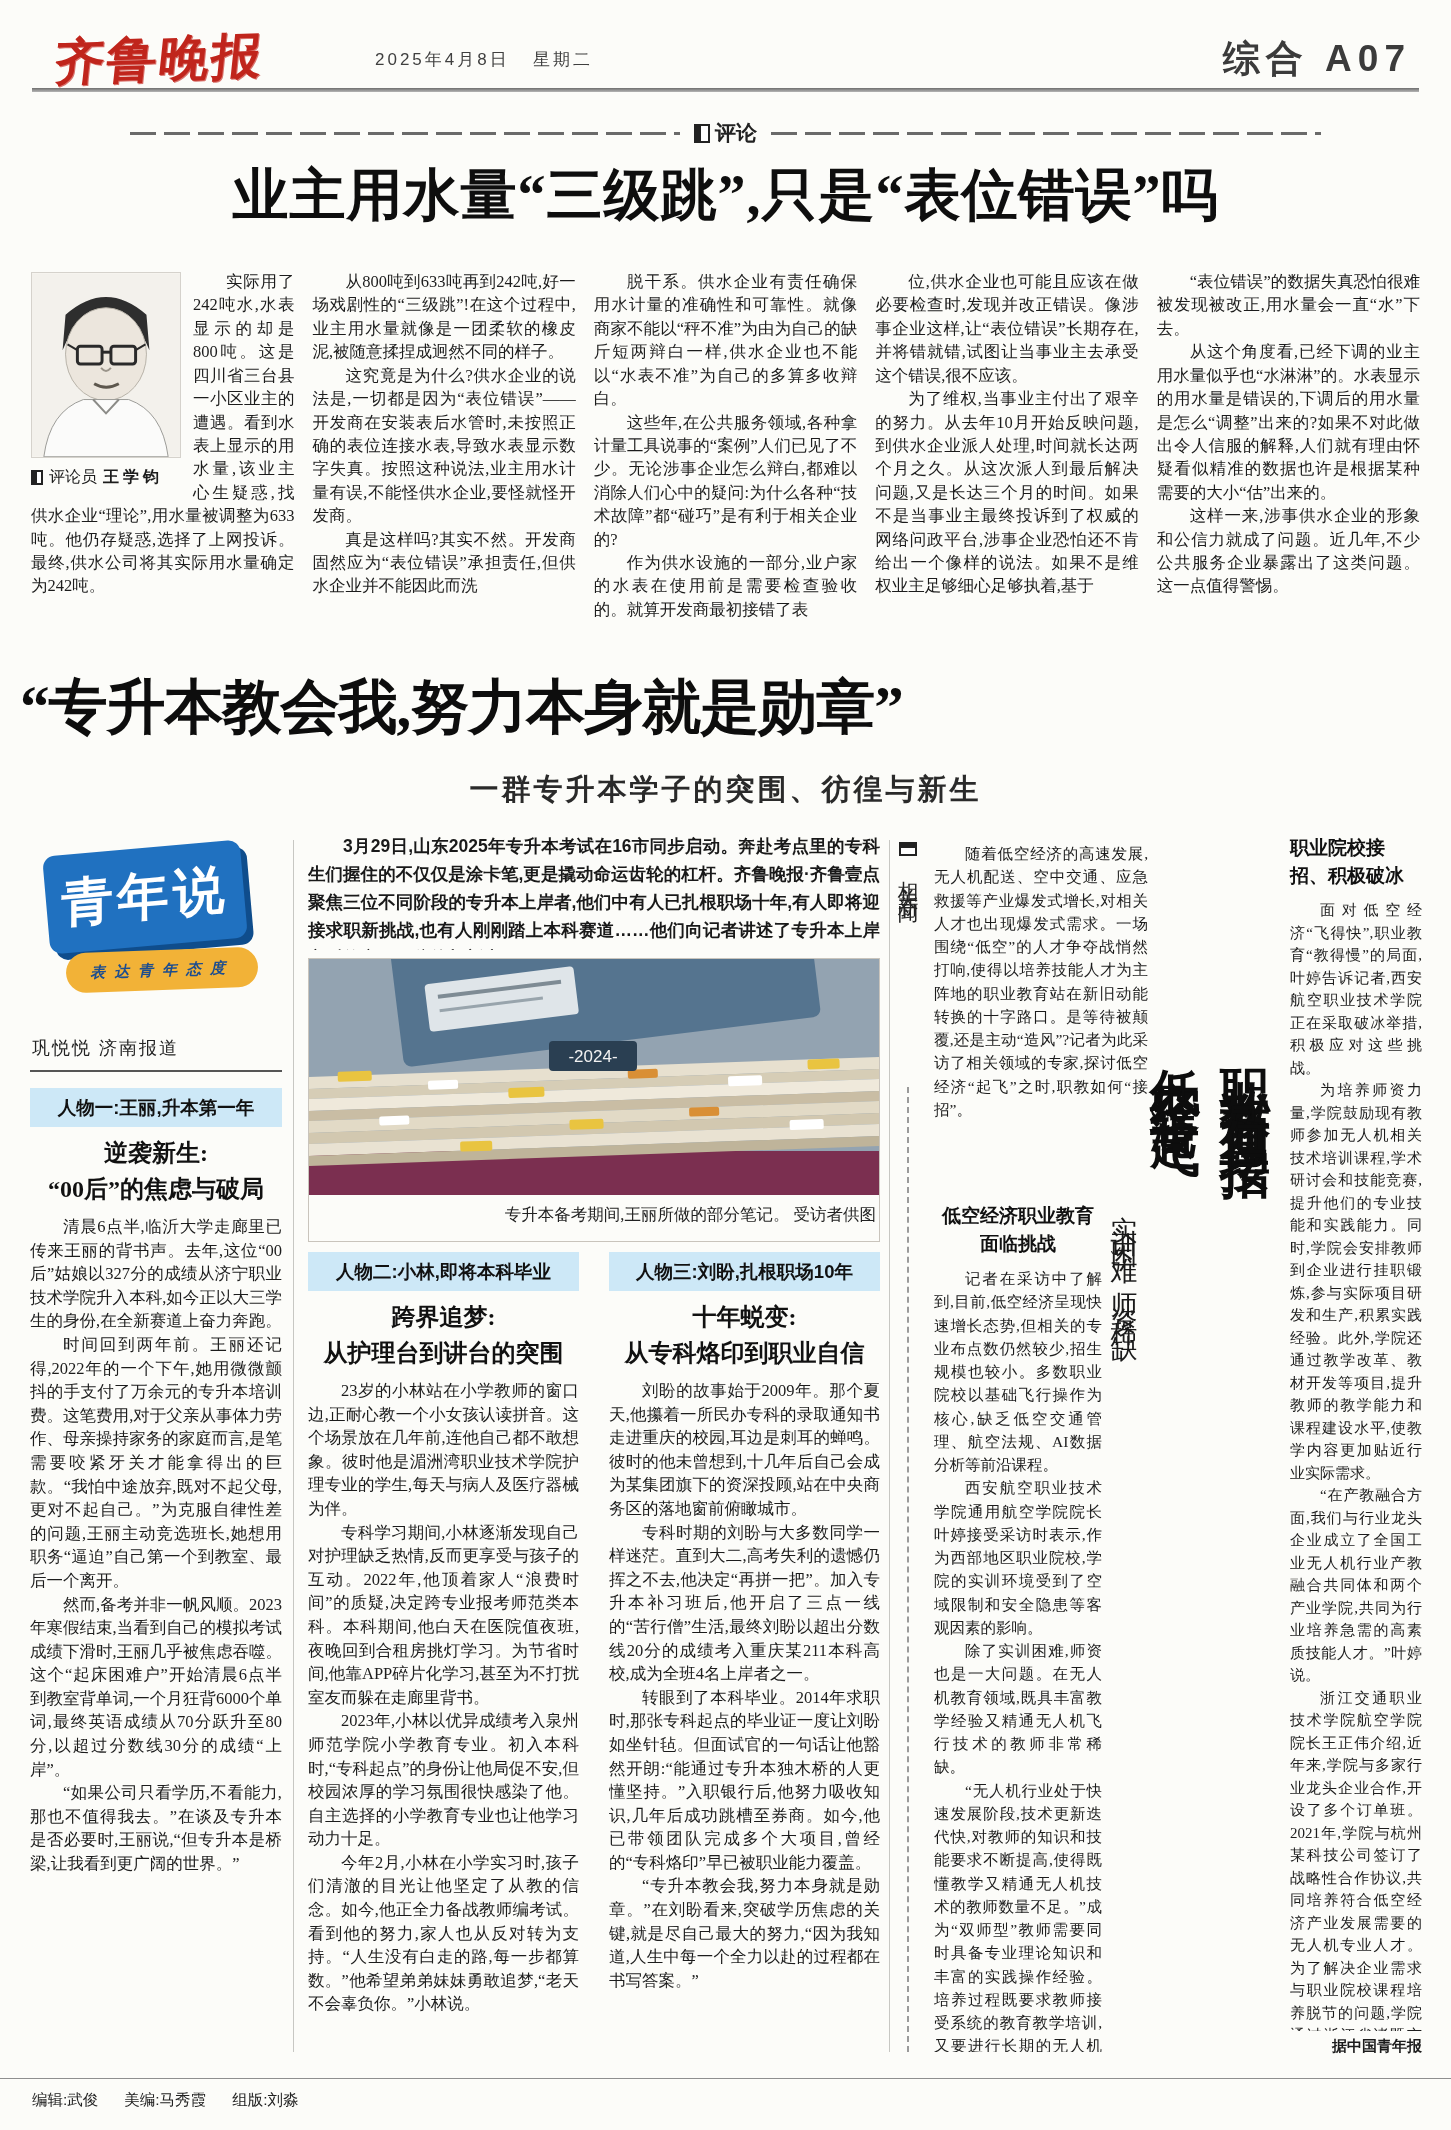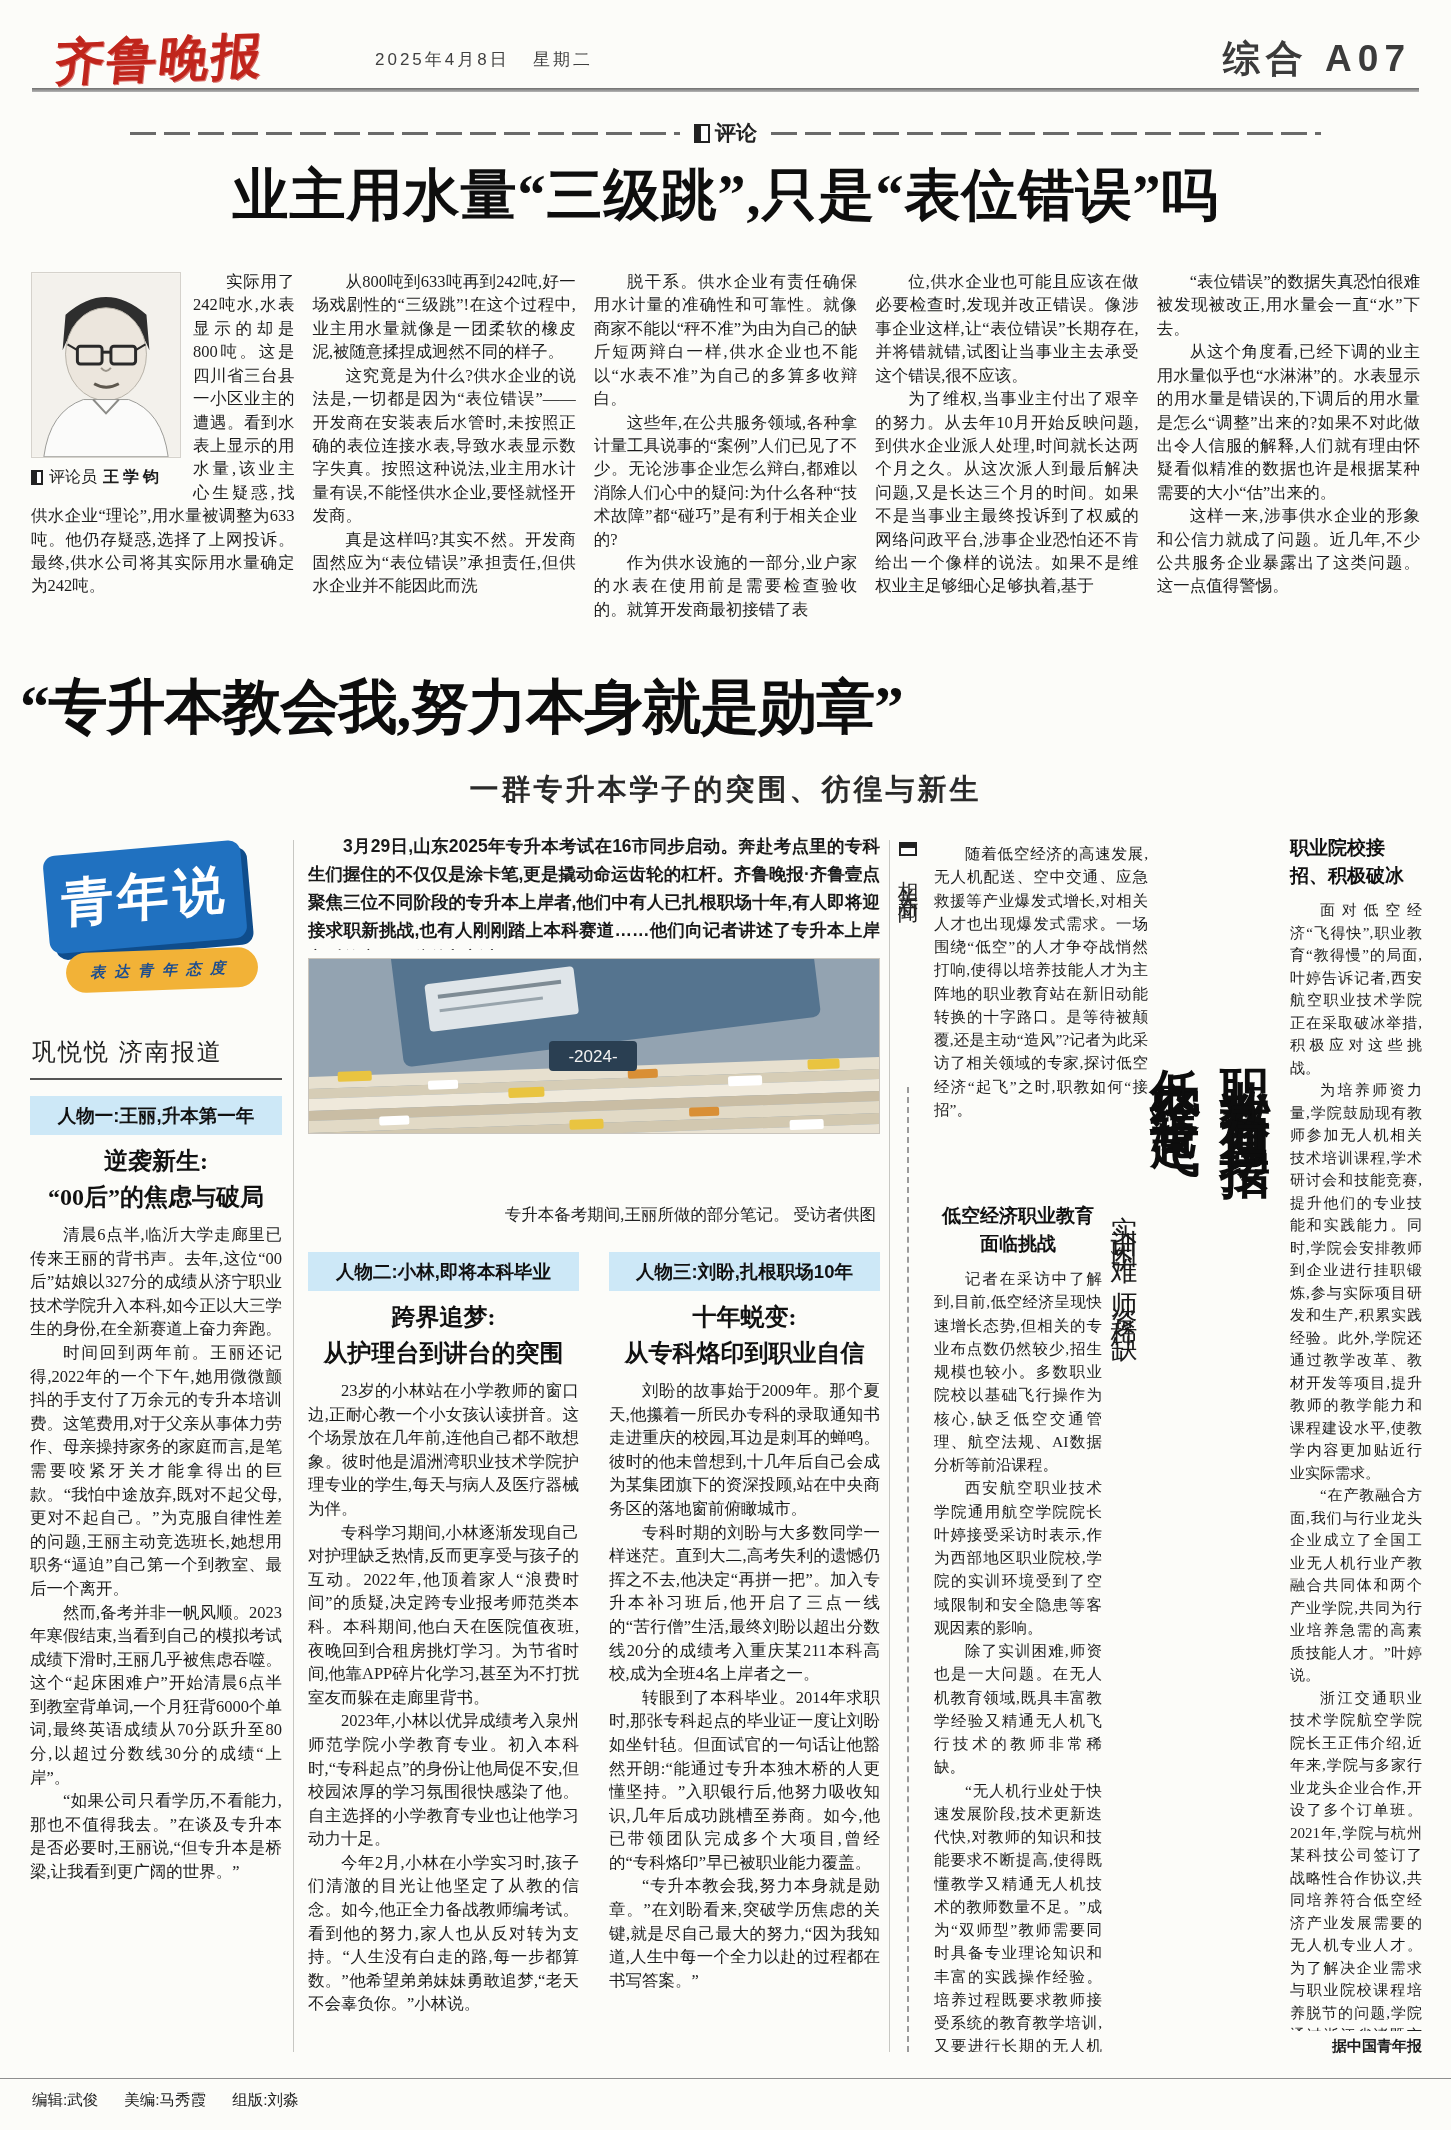--- a/index.html
+++ b/index.html
@@ -55,35 +55,35 @@
   .badge-blue { position:absolute; left:14px; top:6px; width:198px; height:98px;
                 background:#2071c0; border-radius:12px; transform:rotate(-5deg);
                 box-shadow:6px 7px 0 #0f4d8c; display:flex; align-items:center; justify-content:center; }
   .badge-blue span { color:#fff; font-size:52px; font-weight:bold; letter-spacing:4px;
                      font-family:"Liberation Sans",sans-serif; transform:skewX(-5deg); }
   .badge-yellow { position:absolute; left:34px; top:108px; width:192px; height:40px;
                   background:#f2b237; border-radius:20px; transform:rotate(-2deg);
                   display:flex; align-items:center; justify-content:center; }
   .badge-yellow span { color:#1c4d8f; font-size:15px; font-weight:bold; letter-spacing:9px;
                        font-family:"Liberation Sans",sans-serif; font-style:italic; }
-  .byline { font-size:24px; letter-spacing:2px; padding:6px 2px 10px 2px;
+  .byline { font-size:18px; letter-spacing:2px; padding:6px 2px 10px 2px;
             border-bottom:2px solid #555; color:#222;
             font-family:"Liberation Sans",sans-serif; }
   .person-banner { background:#cde8f7; text-align:center; font-size:18.5px; font-weight:bold;
                    padding:7px 14px; margin:16px 0 8px 0; color:#111;
                    font-family:"Liberation Sans",sans-serif; }
   .person-title { text-align:center; font-size:24px; font-weight:bold; line-height:1.5; color:#111; }
   .person-body { margin-top:8px; font-size:16.5px; line-height:1.43; }
 
   
   .middle { position:absolute; left:308px; top:0; width:572px; height:1224px; }
   .intro { height:118px; overflow:hidden; font-family:"Liberation Sans",sans-serif;
            font-size:17.5px; font-weight:bold; line-height:1.6; color:#191919; }
   .intro p { text-indent:2em; text-align:justify; }
-  .photo { position:absolute; top:126px; left:0; width:572px; height:176px; overflow:hidden;
+  .photo { position:absolute; top:126px; left:0; width:572px; height:284px; overflow:hidden;
            border:1px solid #c9c4bc; }
   .photo-caption { position:absolute; top:372px; left:0; right:4px; text-align:right;
                    font-size:16.5px; color:#222; }
   .persons-row { position:absolute; top:420px; left:0; right:0; height:800px; display:flex; gap:30px;justify-content:center; }
   .pcol { flex:1; overflow:hidden; }
 
   
   .rel-label { position:absolute; left:893px; top:10px; width:30px; display:flex;
                flex-direction:column; align-items:center; gap:8px; }
   .rel-label .vtxt { writing-mode:vertical-rl; font-size:21px; letter-spacing:7px; color:#222;

